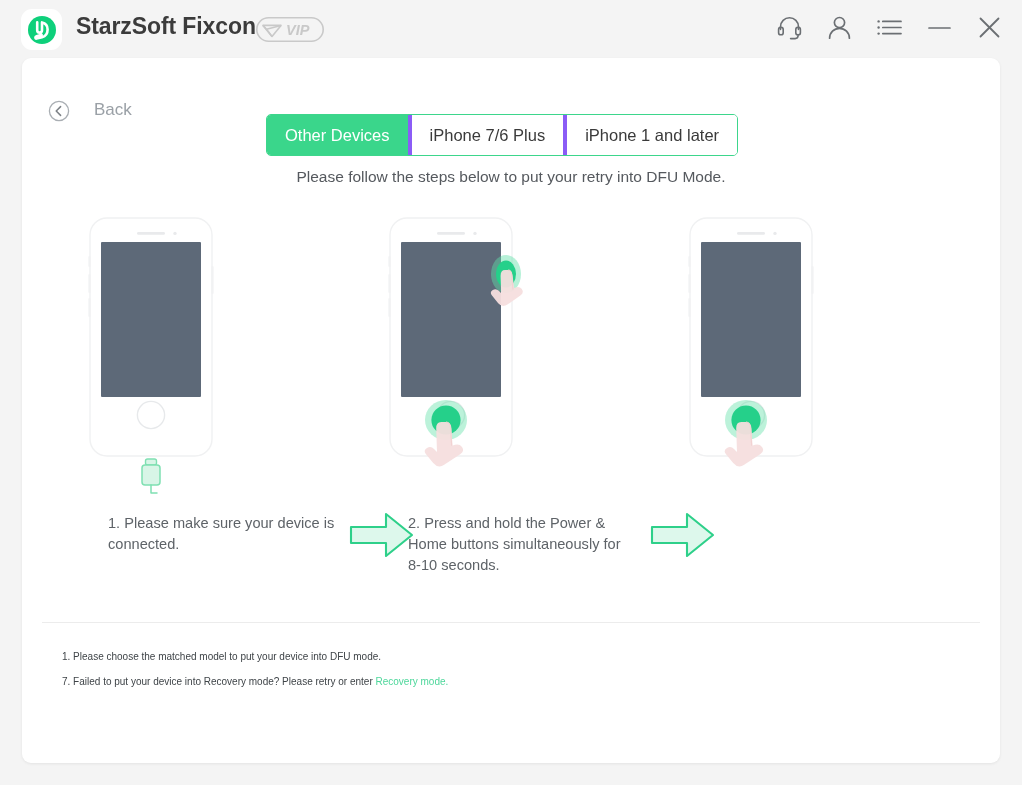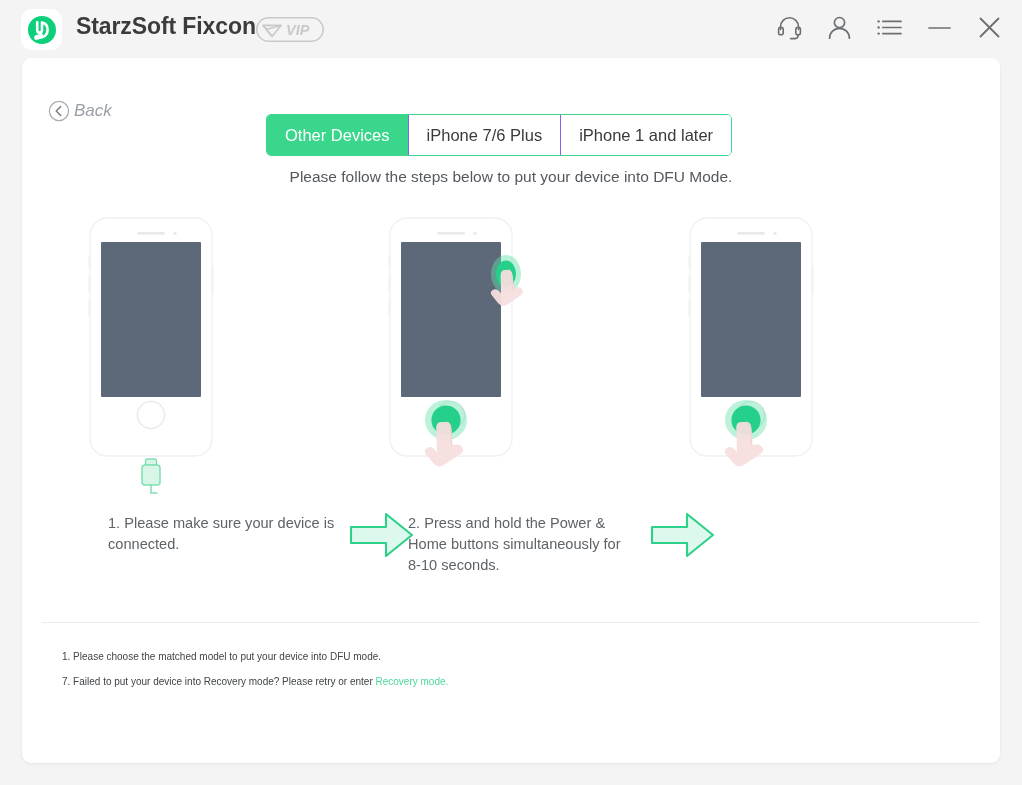--- a/index.html
+++ b/index.html
@@ -56,23 +56,22 @@
     left: 22px; top: 58px;
     width: 978px; height: 705px;
     background: #ffffff;
     border-radius: 9px;
     box-shadow: 0 1px 3px rgba(0,0,0,0.07);
   }
 
   
   .back-btn {
     position: absolute; left: 26px; top: 42px;
-    display: flex; align-items: center; gap: 4px;
+    display: flex; align-items: flex-start; gap: 24px;
     cursor: pointer;
-    font-style: italic;
   }
   .back-label {
     font-size: 17px; color: #9aa0a6;
   }
 
   
   .tabs {
     position: absolute; left: 244px; top: 56px;
     display: flex;
     border-radius: 5px;
@@ -80,21 +79,21 @@
     border: 1px solid #3dd68c;
   }
   .tab {
     height: 40px;
     display: flex; align-items: center; justify-content: center;
     font-size: 16.5px;
     color: #3a3a3a;
     background: #ffffff;
     padding: 0 18px;
     cursor: pointer;
-    border-right: 1px solid #8b5cf6;
+    border-right: 4px solid #8b5cf6;
     white-space: nowrap;
   }
   .tab:last-child { border-right: none; }
   .tab.active {
     background: #3ad68b;
     color: #ffffff;
   }
 
   
   .subtitle {
@@ -250,21 +249,21 @@
       </svg>
       <span class="back-label">Back</span>
     </div>
 
     <div class="tabs">
       <div class="tab active">Other Devices</div>
       <div class="tab">iPhone 7/6 Plus</div>
       <div class="tab">iPhone 1 and later</div>
     </div>
 
-    <div class="subtitle">Please follow the steps below to put your device into DFU Mode.</div>
+    <div class="subtitle">Please follow the steps below to put your retry into DFU Mode.</div>
 
     <div class="steps">
 
       <div class="step step-1">
         <div class="phone-area">
           <svg width="260" height="300" viewBox="0 0 260 300">
 
             <rect x="14" y="10" width="122" height="238" rx="17" fill="#ffffff" stroke="#f0f1f2" stroke-width="1.4"></rect>
 
             <rect x="12.4" y="48" width="2.2" height="11" rx="1.1" fill="#f1f2f3"></rect>

